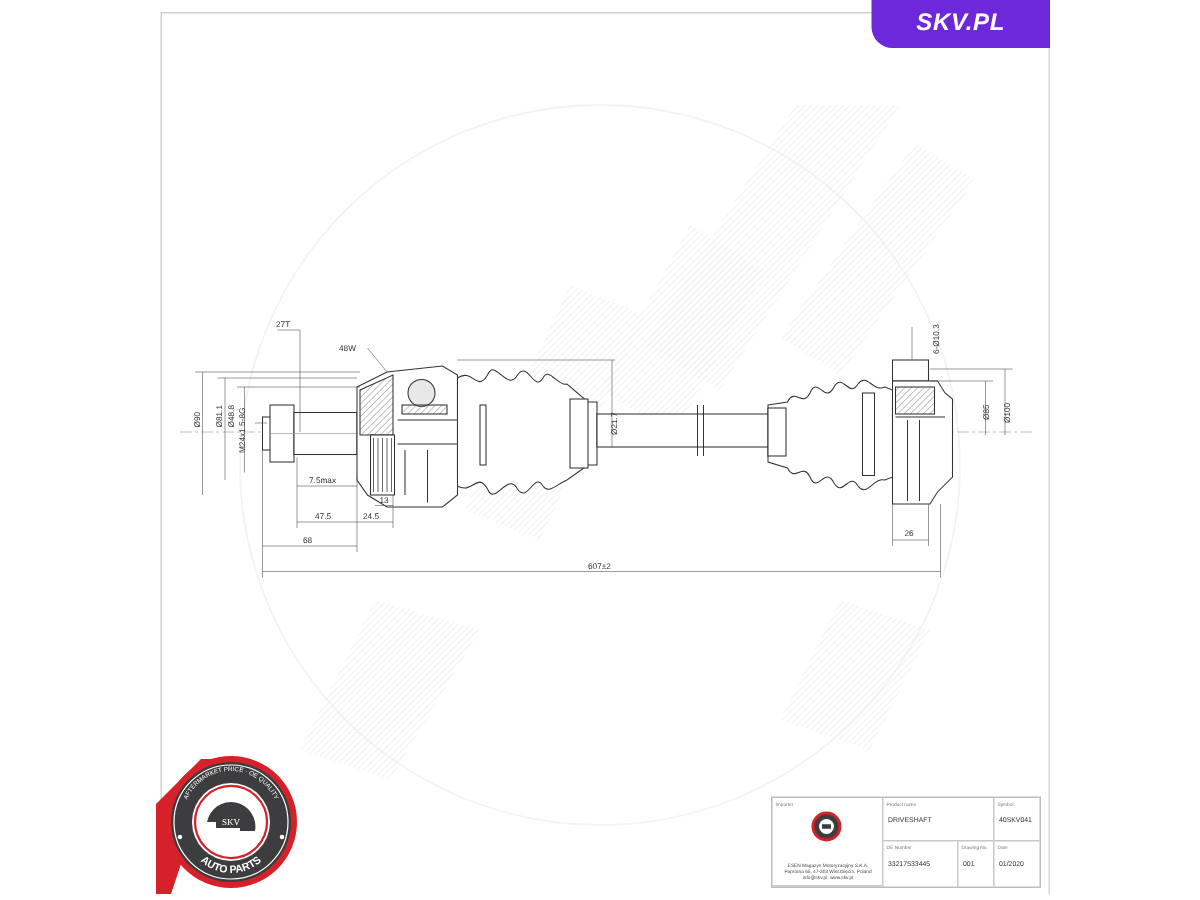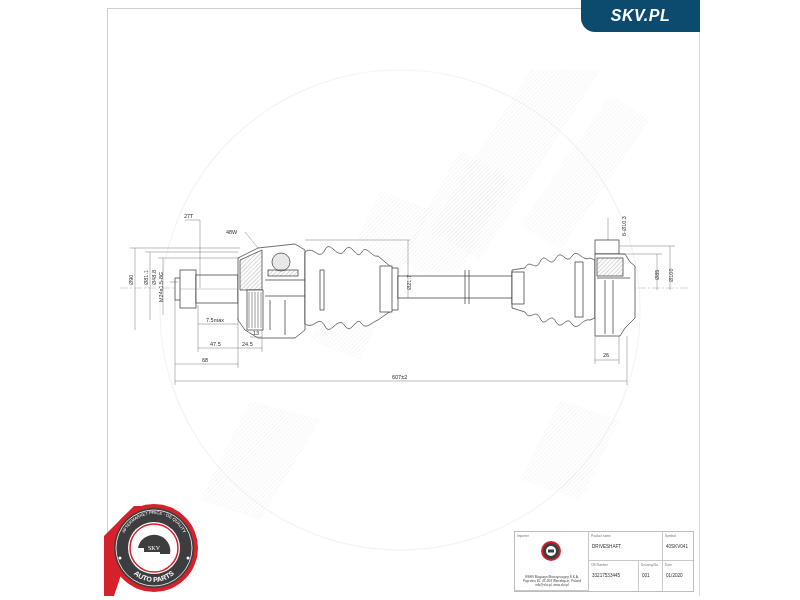--- a/index.html
+++ b/index.html
@@ -1,18 +1,18 @@
 <!DOCTYPE html>
 <html><head>
 <meta charset="utf-8">
 <style>
   html, body { margin:0; padding:0; }
   body { width:800px; height:600px; background:#ffffff; position:relative; overflow:hidden; font-family:"Liberation Sans", sans-serif; }
   .frame { position:absolute; left:107px; top:8px; width:593px; height:588px; border-left:1px solid #cfcfcf; border-top:1px solid #cfcfcf; border-right:1px solid #d6d6d6; box-sizing:border-box; }
-  .brand { position:absolute; left:581px; top:0; width:119px; height:32px; background:#0c4a6e; border-bottom-left-radius:14px; display:flex; align-items:center; justify-content:center; }
+  .brand { position:absolute; left:581px; top:0; width:119px; height:32px; background:#6d28d9; border-bottom-left-radius:14px; display:flex; align-items:center; justify-content:center; }
   .brand span { color:#fff; font-weight:bold; font-style:italic; font-size:16px; letter-spacing:0.5px; font-family:"Liberation Sans", sans-serif; }
   svg.drawing { position:absolute; left:0; top:0; }
   .dim { font-family:"Liberation Sans", sans-serif; font-size:5.5px; fill:#333; }
   .badge { position:absolute; left:104px; top:496px; width:100px; height:100px; }
   .title-block { position:absolute; left:514px; top:531px; width:180px; height:61px; border:1px solid #bdbdbd; box-sizing:border-box; font-size:3.6px; color:#555; }
   .tb-cell { position:absolute; border-right:1px solid #c8c8c8; border-bottom:1px solid #c8c8c8; box-sizing:border-box; }
   .tb-label { position:absolute; left:2px; top:2px; font-size:3.2px; color:#777; }
   .tb-value { position:absolute; left:3px; top:12px; font-size:4.6px; color:#333; }
   .tb-company { position:absolute; left:2px; bottom:3px; width:70px; text-align:center; font-size:3.2px; line-height:4px; color:#444; }
 </style>

